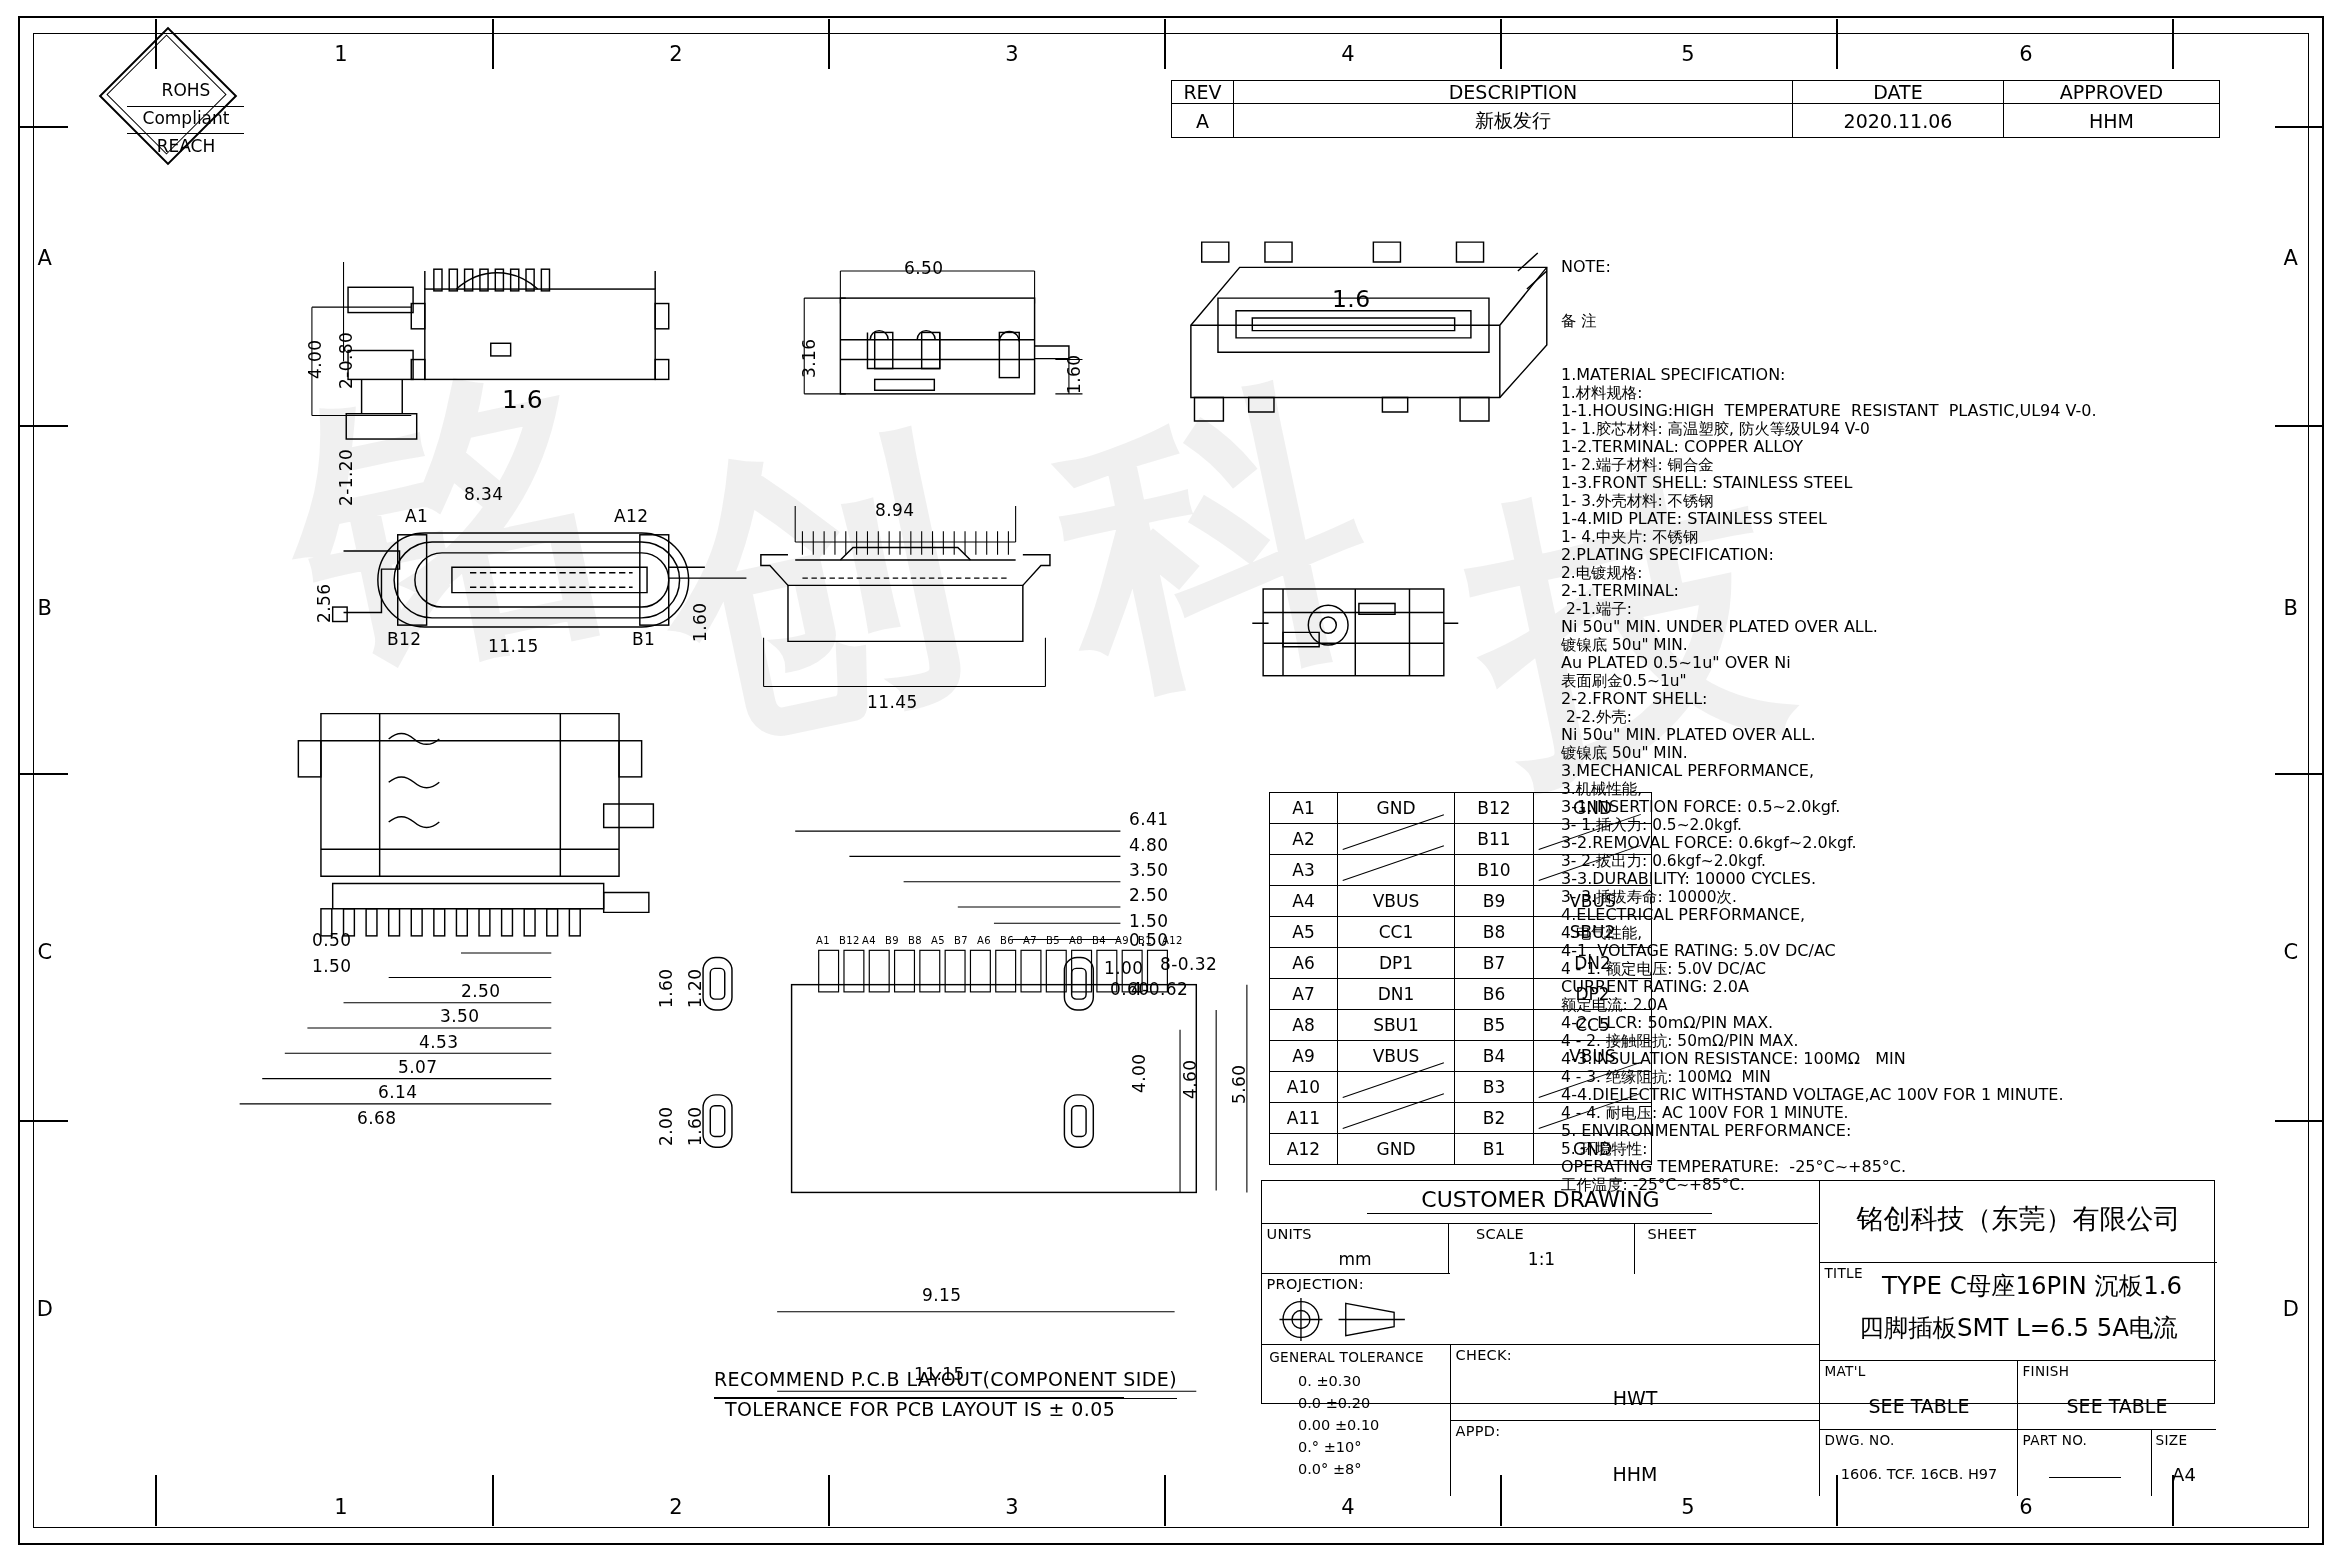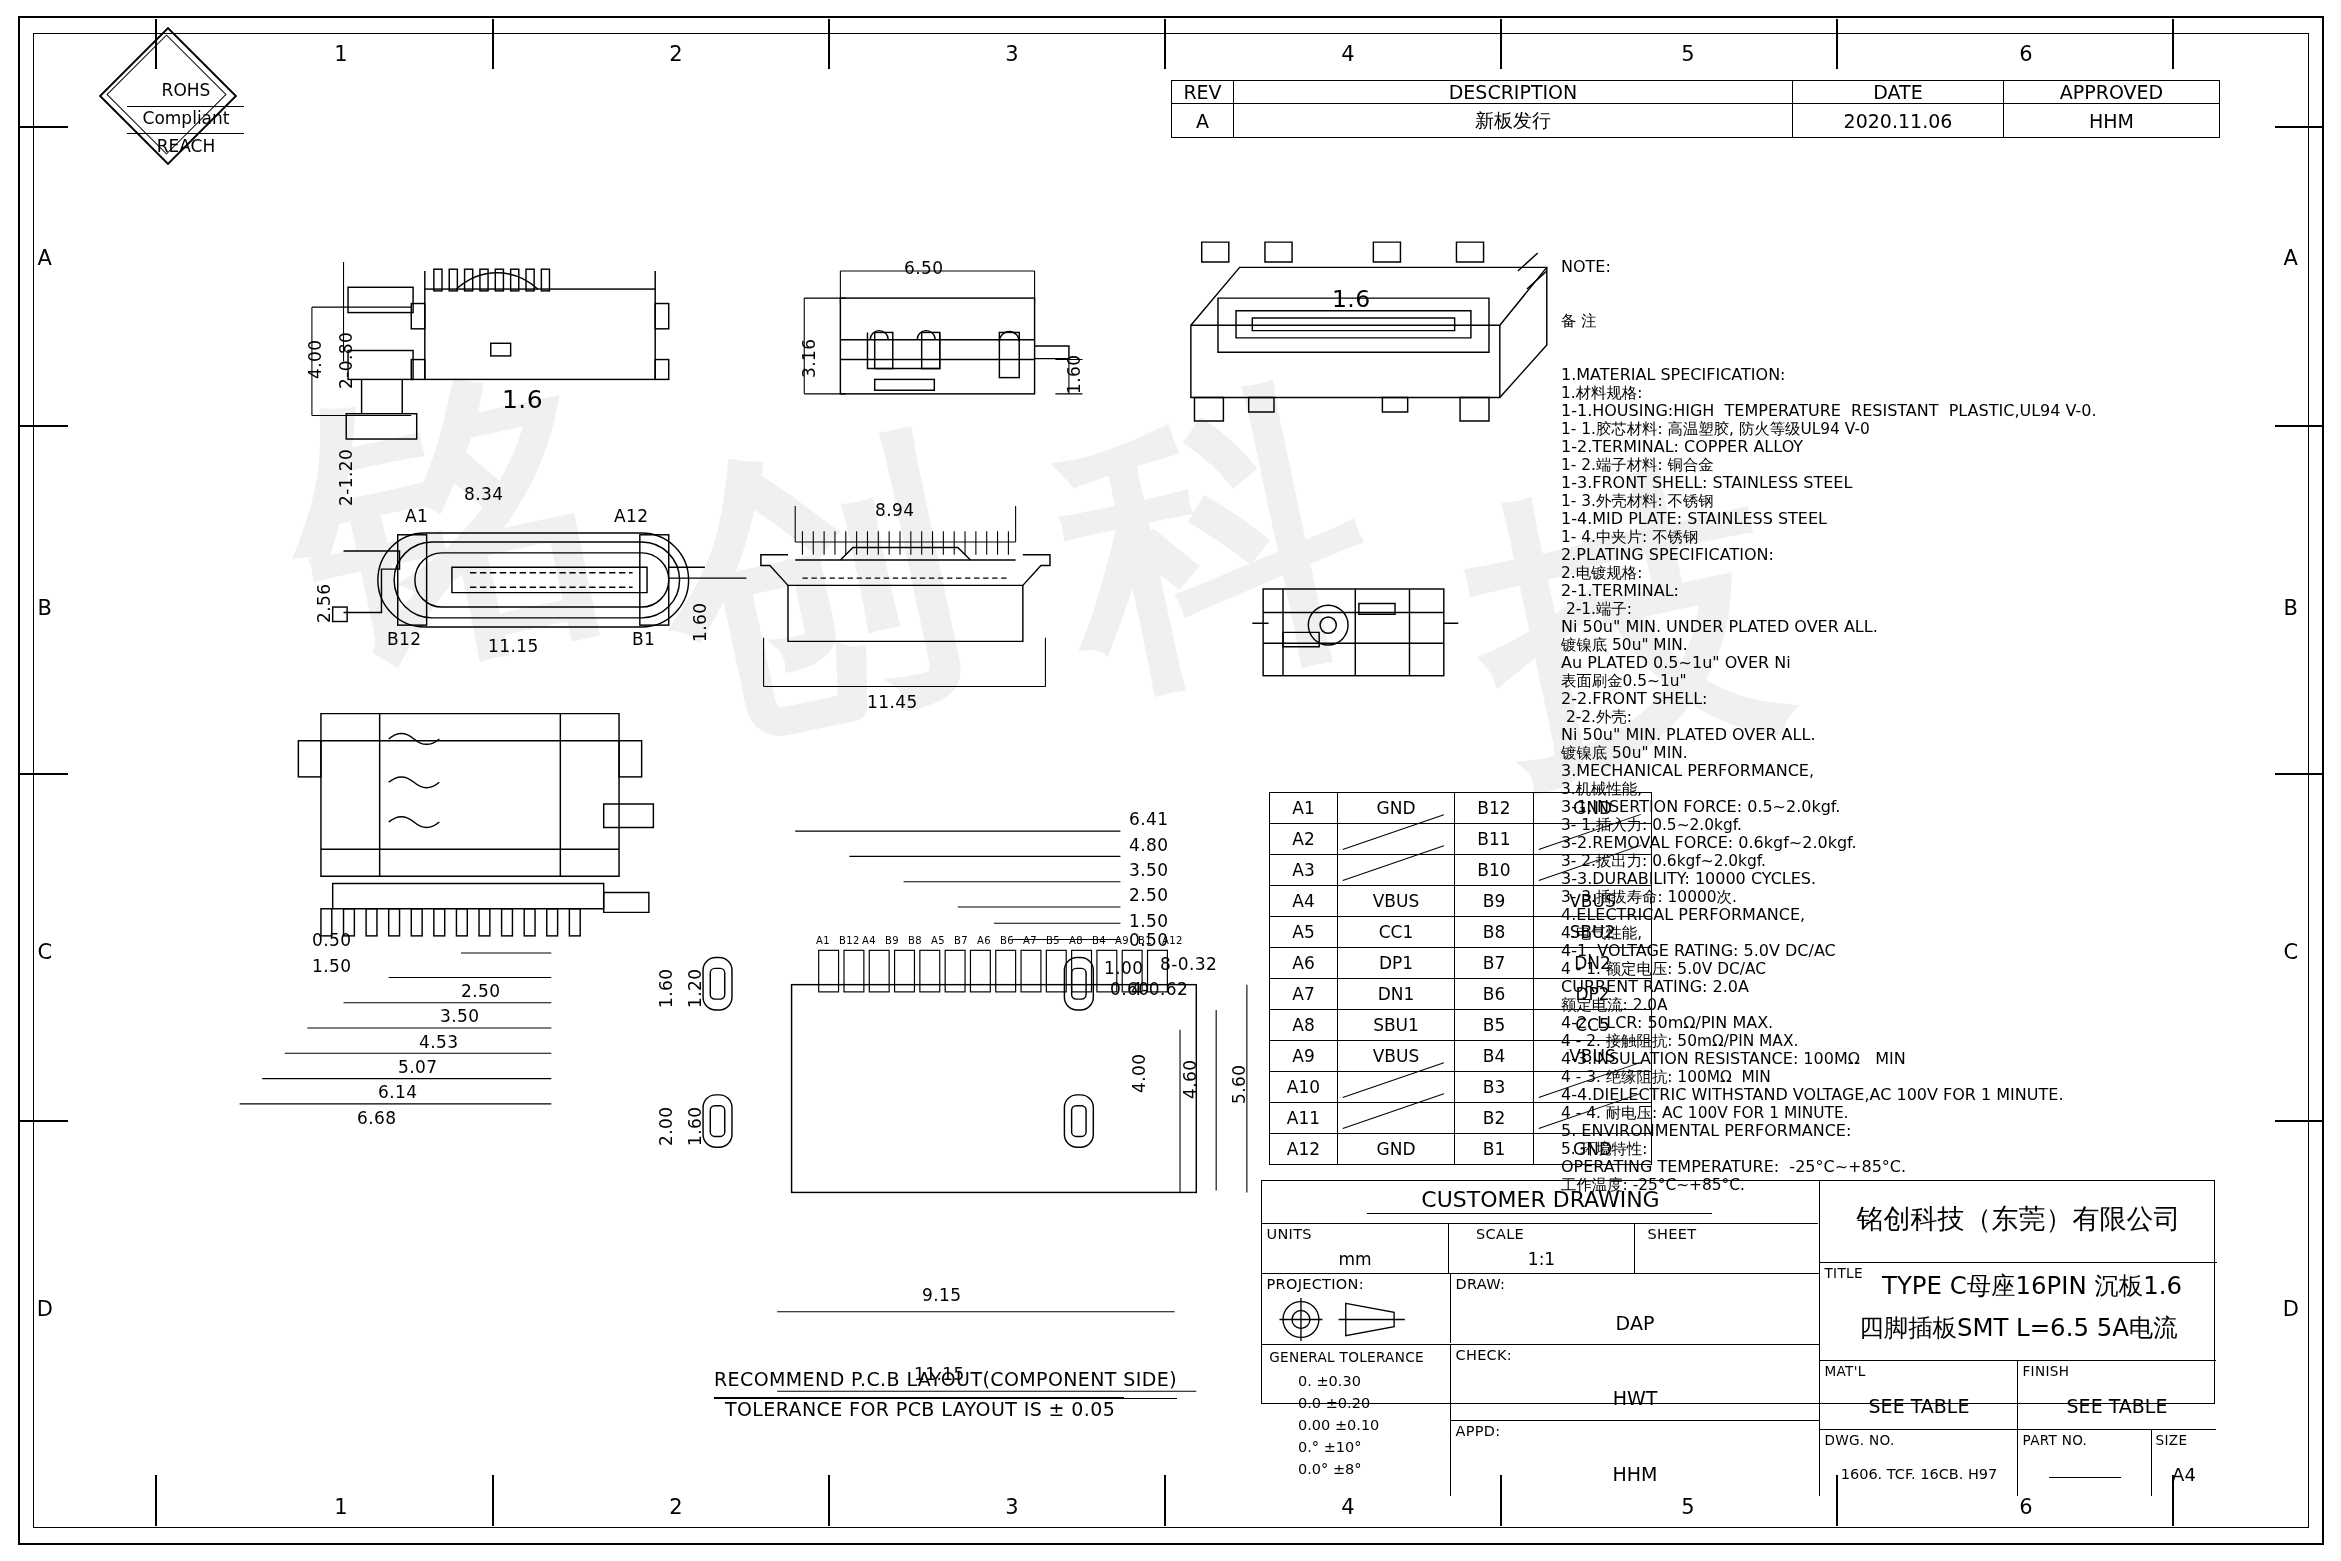--- a/index.html
+++ b/index.html
@@ -512,24 +512,20 @@
     <svg class="abs" style="left:12.6px;top:23.5px;" width="163" height="43" viewBox="0 0 180 48">
       <g fill="none" stroke="#000" stroke-width="1.5">
         <circle cx="28" cy="24" r="20"></circle>
           <circle cx="28" cy="24" r="10"></circle>
         <path d="M4 24 h48 M28 0 v48"></path>
         <path d="M78 6 L132 16 L132 32 L78 42 Z"></path>
         <path d="M70 24 h74"></path>
       </g>
     </svg>
   </div>
-  <div class="cell bt bl" style="left:188px;top:92px;width:369px;height:70px;">
-    <div class="lbl">DRAW:</div>
-    <div class="val" style="top:38px;font-size:19px;">DAP</div>
-  </div>
 
   <div class="cell bt" style="left:0;top:163px;width:188px;height:152px;">
     <div class="lbl" style="font-size:13.6px;left:7.2px;top:3.6px;">GENERAL  TOLERANCE</div>
     <div id="tolList" class="abs" style="left:36px;top:25px;font-size:14.5px;line-height:22px;">
         <div>0.    ±0.30</div>
         <div>0.0  ±0.20</div>
         <div>0.00 ±0.10</div>
         <div>0.°   ±10°</div>
         <div>0.0° ±8°</div>
       </div>

